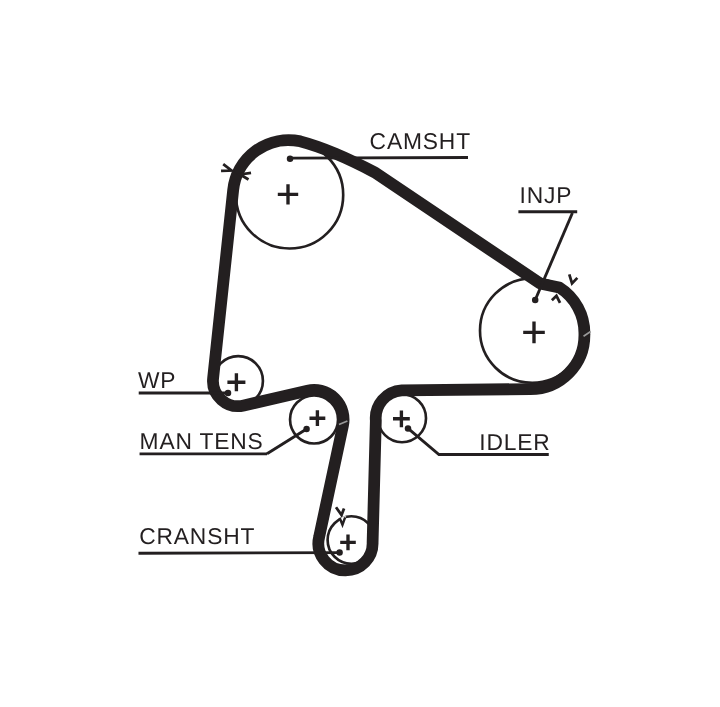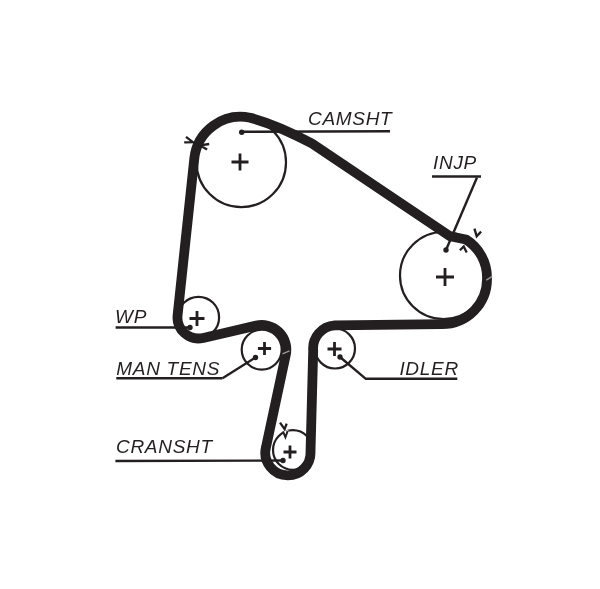--- a/index.html
+++ b/index.html
@@ -1,16 +1,16 @@
 <!DOCTYPE html>
 <html><head>
 <meta charset="utf-8">
 <style>
   html,body{margin:0;padding:0;background:#fff;}
-  #wrap{width:552px;height:589px;position:relative;background:#fff;overflow:hidden;font-style:italic;}
+  #wrap{width:552px;height:589px;position:relative;background:#fff;overflow:hidden;}
   svg{display:block;transform:translateZ(0);}
   text{font-family:"Liberation Sans",sans-serif;font-size:19px;fill:#231f20;letter-spacing:0.7px;}
 </style>
 </head>
 <body>
 <div id="wrap">
 <svg width="600" height="589" viewBox="0 0 600 589">
 
   <g fill="#fff" stroke="#231f20" stroke-width="2.2">
     <circle cx="241.3" cy="162.4" r="44.7"></circle>

